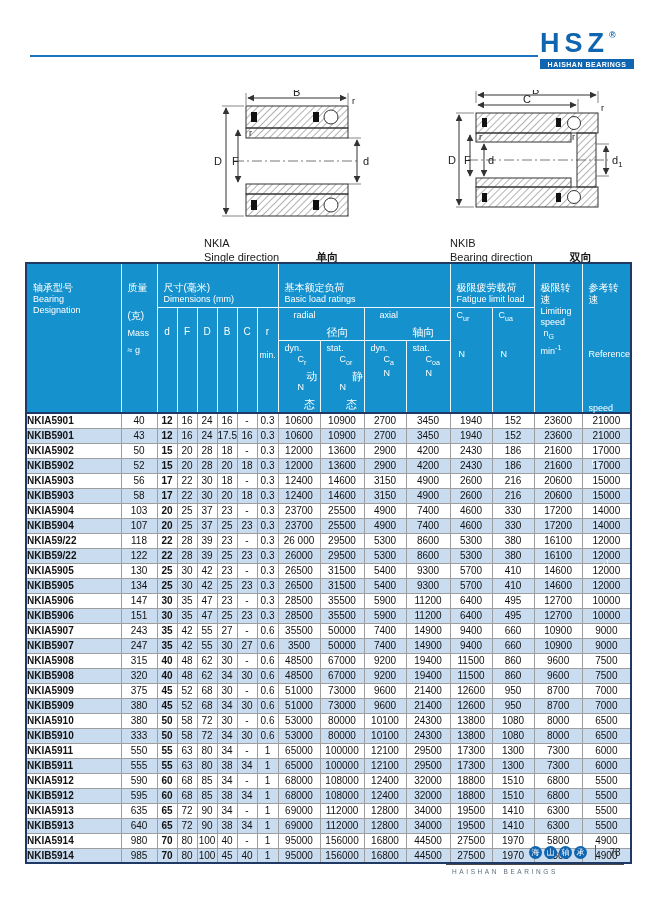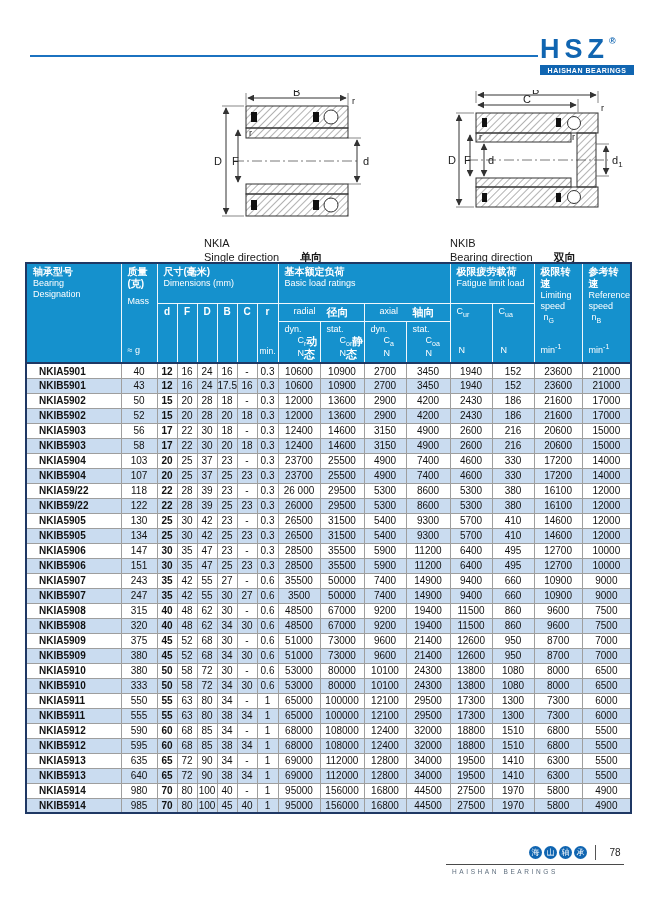--- a/index.html
+++ b/index.html
@@ -2,59 +2,59 @@
 <html><head>
 <meta charset="utf-8">
 <style>
   * { box-sizing: border-box; margin: 0; padding: 0; }
   body { background: #e8e8e8; font-family: "Liberation Sans", sans-serif; }
   .page { position: relative; width: 650px; height: 903px; background: #ffffff; margin: 0 auto; overflow: hidden; font-family: "Liberation Sans", sans-serif; }
 
   
   .top-rule { position: absolute; left: 30px; top: 55px; width: 508px; height: 2px; background: #1b72c0; }
   .logo { position: absolute; left: 540px; top: 21px; width: 100px; }
-  .logo-text { color: #1065b1; font-weight: bold; font-size: 27px; letter-spacing: 5px; line-height: 28px; white-space: nowrap; margin-top: 6px; }
+  .logo-text { color: #1065b1; font-weight: bold; font-size: 27px; letter-spacing: 5px; line-height: 28px; white-space: nowrap; }
   .logo-text .reg { font-size: 9px; vertical-align: 14px; letter-spacing: 0; }
   .logo-box { background: #1065b1; color: #ffffff; font-size: 7px; font-weight: bold; letter-spacing: 0.5px; text-align: center; width: 94px; padding: 2px 0 1px 0; margin-top: 2px; white-space: nowrap; }
 
   
   .diagram { position: absolute; top: 90px; }
   #diagram-left  { left: 168px; width: 255px; }
   #diagram-right { left: 428px; width: 215px; }
   .cap { font-size: 11px; color: #1a1a1a; line-height: 14px; margin-top: 2px; }
   #diagram-left .cap  { padding-left: 36px; }
   #diagram-right .cap { padding-left: 22px; }
-  .cap .cn { margin-left: 18px; font-weight: bold; }
+  .cap .cn { margin-left: 34px; font-weight: bold; }
   svg text { font-family: "Liberation Sans", sans-serif; font-size: 11px; fill: #222; }
   svg .dimtxt { font-size: 11px; }
   svg .rtxt { font-size: 9px; }
 
   
   table.bearing { position: absolute; left: 25px; top: 262px; width: 600px; border-collapse: collapse; table-layout: fixed; border: 2px solid #1f3864; }
   thead { border-bottom: 2px solid #1f3864; }
   th { background: #1591cd; color: #ffffff; border: 1px solid #eef7fc; font-weight: normal; vertical-align: top; padding: 2px 2px; }
-  th .cn { font-weight: bold; font-size: 10px; line-height: 12px; }
+  th .cn { font-weight: normal; font-size: 10px; line-height: 12px; margin-top: 16px; }
   th .en { font-size: 9px; line-height: 11px; }
   th.left { text-align: left; padding-left: 6px; }
   .vflex { display: flex; flex-direction: column; height: 100%; }
   .grow { flex: 1 1 auto; }
   .pair { display: flex; justify-content: space-between; padding: 0 13px; font-size: 9px; line-height: 11px; }
   .pair .cn { font-size: 11px; }
   .h1 { height: 40px; }
   .h2 { height: 18px; }
   .h3 { height: 36px; }
   th.dimcol { text-align: center; font-size: 10px; }
   th .botlbl { font-size: 8.5px; text-align: right; line-height: 10px; }
   th .botN { font-size: 9px; text-align: left; padding-left: 2px; line-height: 11px; }
   sub { font-size: 7px; }
   sup { font-size: 7px; }
 
   td { font-size: 10px; color: #111; text-align: center; height: 15px; border-right: 1px solid #9e9e9e; border-bottom: 1px solid #9e9e9e; padding: 0; white-space: nowrap; overflow: hidden; }
   tr.alt td { background: #cadcf0; }
-  td.c-des { text-align: left; padding-left: 12px; font-weight: bold; }
+  td.c-des { text-align: left; padding-left: 0; font-weight: bold; }
   td.c-bold { font-weight: bold; }
 
   
   .footer-seal-row { position: absolute; top: 844px; left: 430px; width: 196px; height: 17px; display: flex; align-items: center; justify-content: flex-end; }
   .seal-circle { width: 13px; height: 13px; border-radius: 50%; background: #1065b1; color: #fff; font-size: 8px; line-height: 13px; text-align: center; margin-left: 2px; }
   .seal-divider { width: 1px; height: 15px; background: #555; margin: 0 8px; }
   .page-num { font-size: 10px; color: #222; width: 22px; text-align: center; }
   .footer-line { position: absolute; top: 864px; left: 446px; width: 178px; height: 1px; background: #4a4a4a; }
   .footer-brand { position: absolute; top: 868px; left: 452px; font-size: 6.5px; letter-spacing: 2.6px; color: #5e6e7e; white-space: nowrap; }
 </style>
@@ -246,21 +246,21 @@
           <div class="vflex" style="height:90px;">
             <div class="cn">极限转速</div>
             <div class="en">Limiting</div>
             <div class="en">speed</div>
             <div class="en" style="padding-left:3px"><span>n</span><sub>G</sub></div>
             <div class="grow"></div>
             <div class="en"><span>min</span><sup>-1</sup></div>
           </div>
         </th>
         <th rowspan="3" class="left">
-          <div class="vflex" style="height:90px;">
+          <div class="vflex" style="height:90px;gap:43px;">
             <div class="cn">参考转速</div>
             <div class="en">Reference</div>
             <div class="en">speed</div>
             <div class="en" style="padding-left:3px"><span>n</span><sub>B</sub></div>
             <div class="grow"></div>
             <div class="en"><span>min</span><sup>-1</sup></div>
           </div>
         </th>
       </tr>
       <tr>

